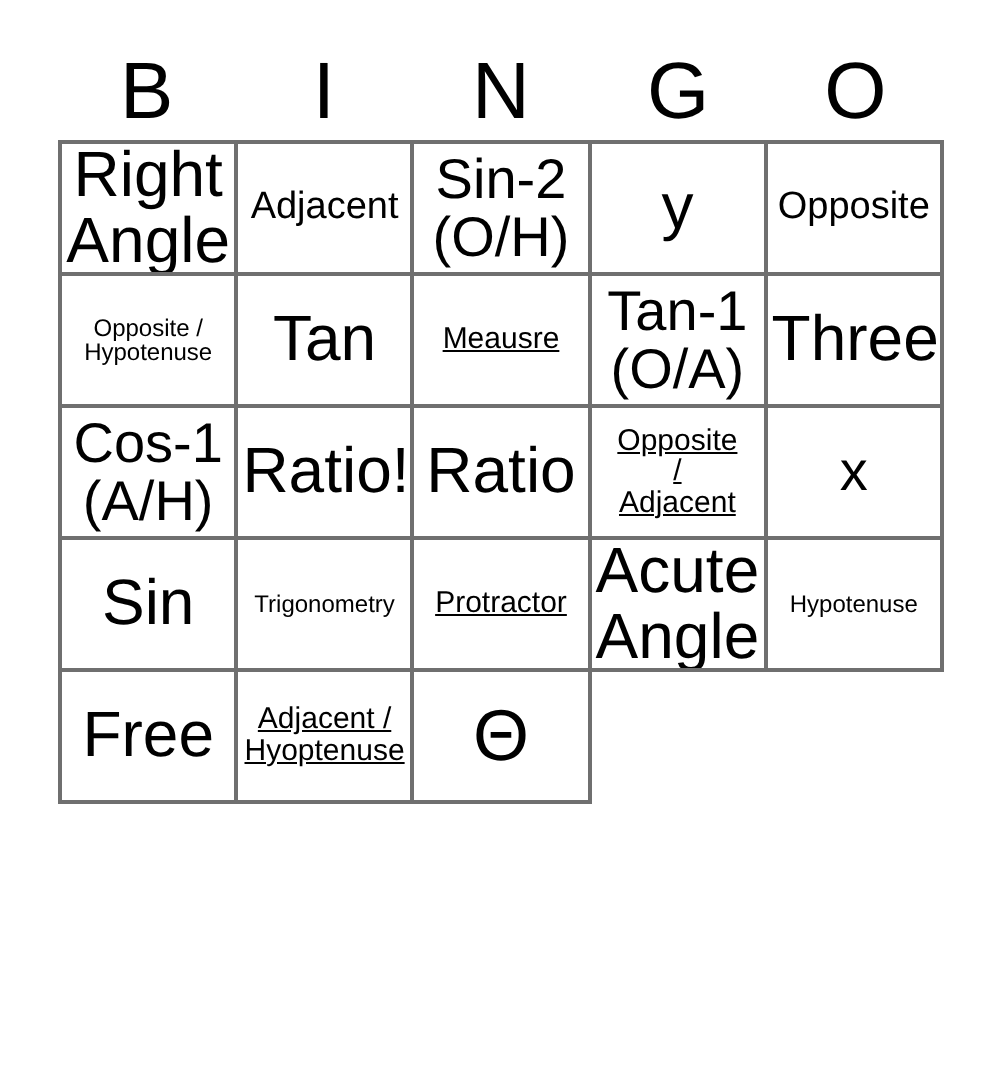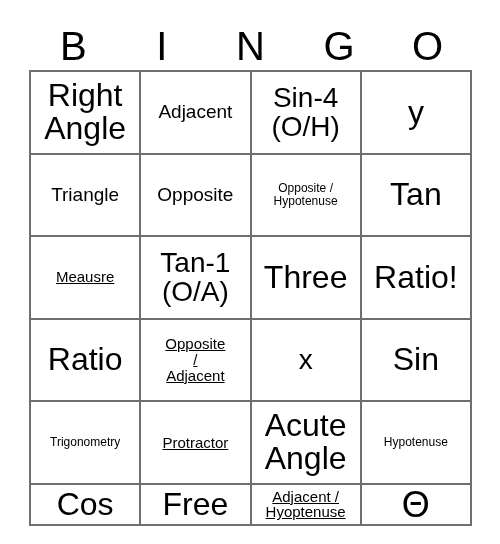--- a/index.html
+++ b/index.html
@@ -37,26 +37,26 @@
     line-height: 1;
     font-weight: 400;
     letter-spacing: 0px;
     color: #000000;
   }
   #grid {
     position: absolute;
     left: 29px;
     top: 70px;
     width: 443px;
-    height: 456px;
+    height: 332px;
     box-sizing: border-box;
     border-top: 2px solid #6f6f6f;
     border-left: 2px solid #6f6f6f;
     display: grid;
-    grid-template-columns: repeat(4, 1fr);
+    grid-template-columns: repeat(5, 1fr);
     grid-template-rows: repeat(5, 1fr);
   }
   .cell {
     box-sizing: border-box;
     border-right: 2px solid #6f6f6f;
     border-bottom: 2px solid #6f6f6f;
     display: flex;
     align-items: center;
     justify-content: center;
     text-align: center;
@@ -93,28 +93,25 @@
   <div id="grid">
 
     <div class="cell fs-xl">
         <span class="txt">Right
 Angle</span>
       </div>
     <div class="cell fs-md">
         <span class="txt">Adjacent</span>
       </div>
     <div class="cell fs-lg">
-        <span class="txt">Sin-4
+        <span class="txt">Sin-2
 (O/H)</span>
       </div>
     <div class="cell fs-xl">
         <span class="txt">y</span>
-      </div>
-    <div class="cell fs-md">
-        <span class="txt">Triangle</span>
       </div>
 
     <div class="cell fs-md">
         <span class="txt">Opposite</span>
       </div>
     <div class="cell fs-xs">
         <span class="txt">Opposite /
 Hypotenuse</span>
       </div>
     <div class="cell fs-xl">
@@ -123,20 +120,24 @@
     <div class="cell fs-sm">
         <span class="txt">Meausre</span>
       </div>
     <div class="cell fs-lg">
         <span class="txt">Tan-1
 (O/A)</span>
       </div>
 
     <div class="cell fs-xl">
         <span class="txt">Three</span>
+      </div>
+    <div class="cell fs-lg">
+        <span class="txt">Cos-1
+(A/H)</span>
       </div>
     <div class="cell fs-xl">
         <span class="txt">Ratio!</span>
       </div>
     <div class="cell fs-xl">
         <span class="txt">Ratio</span>
       </div>
     <div class="cell fs-sm">
         <span class="txt">Opposite
 /
@@ -157,23 +158,20 @@
       </div>
     <div class="cell fs-xl">
         <span class="txt">Acute
 Angle</span>
       </div>
 
     <div class="cell fs-xs">
         <span class="txt">Hypotenuse</span>
       </div>
     <div class="cell fs-xl">
-        <span class="txt">Cos</span>
-      </div>
-    <div class="cell fs-xl">
         <span class="txt">Free</span>
       </div>
     <div class="cell fs-sm">
         <span class="txt">Adjacent /
 Hyoptenuse</span>
       </div>
     <div class="cell fs-theta">
         <span class="txt">Θ</span>
       </div>
 

